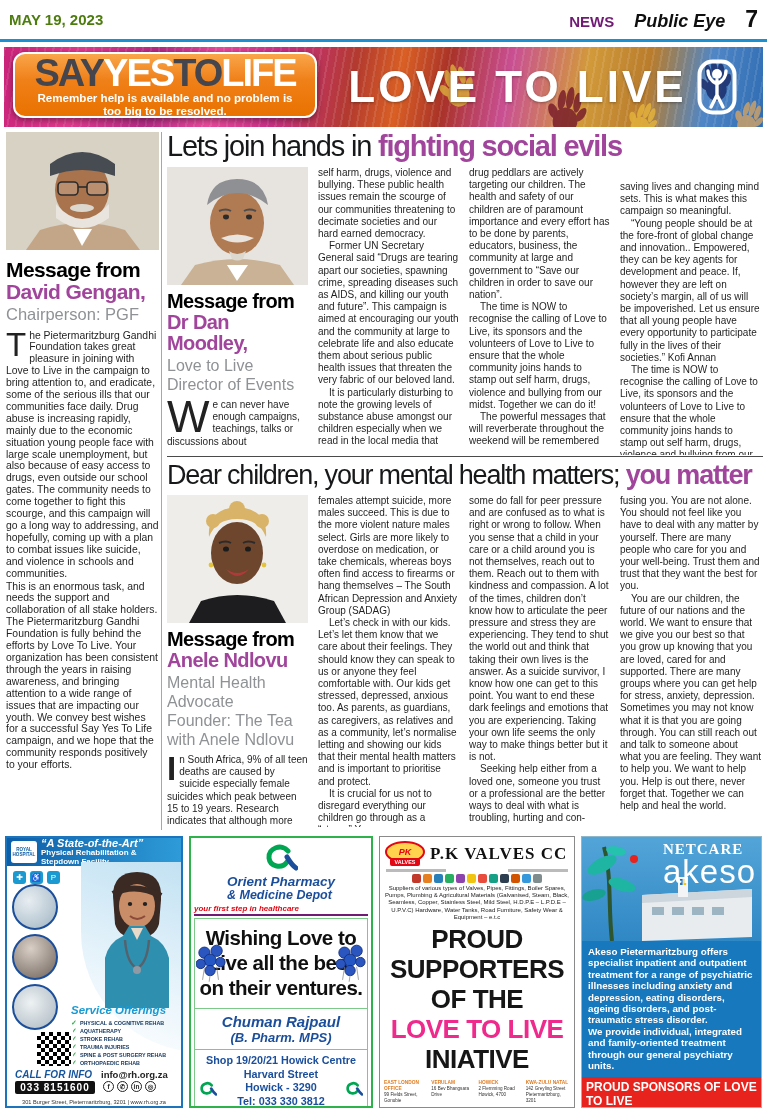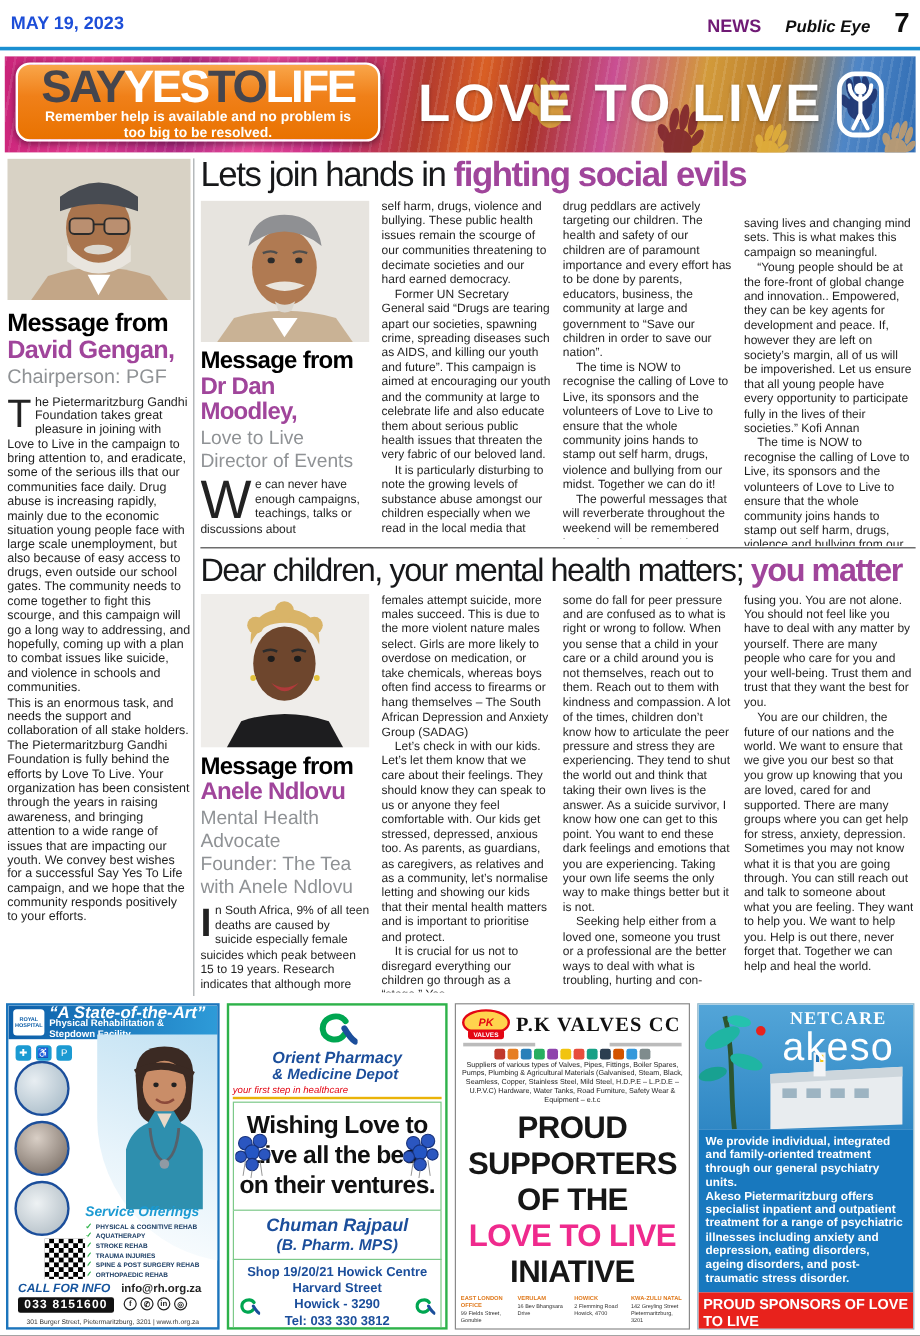--- a/index.html
+++ b/index.html
@@ -2,24 +2,24 @@
 <html><head>
 <meta charset="utf-8">
 <style>
   html,body{margin:0;padding:0;background:#666;}
   #page{position:relative;width:767px;height:1113px;margin:0 auto;background:#fff;
         font-family:"Liberation Sans",sans-serif;overflow:hidden;color:#1f1f1f;}
 
   
   .masthead{position:absolute;top:0;left:0;right:0;height:42px;border-bottom:3px solid #1a8fd1;
             display:flex;align-items:center;justify-content:space-between;padding:0 9px;box-sizing:border-box;}
-  .mh-date{font-weight:bold;font-size:15px;color:#1d4ed8;}
+  .mh-date{font-weight:bold;font-size:15px;color:#4d7c0f;}
   .mh-right{display:flex;align-items:baseline;gap:20px;}
   .mh-section{font-weight:bold;font-size:15px;color:#701a75;}
-  .mh-paper{font-weight:bold;font-style:italic;font-size:14px;color:#0f0f0f;}
+  .mh-paper{font-weight:bold;font-style:italic;font-size:18px;color:#0f0f0f;}
   .mh-page{font-weight:bold;font-size:23px;color:#0f0f0f;}
 
   
   .banner{position:absolute;top:47px;left:4px;right:4px;height:80px;overflow:hidden;
     background:linear-gradient(100deg,#c92379 0%,#e13a8e 10%,#b32a84 20%,#e84a9b 28%,#c92f86 36%,
                #b33a2e 46%,#d95f24 52%,#a93228 58%,#c94f93 66%,#d29a3a 76%,#b97c2c 84%,#4f86c6 92%,#2f6cb3 100%);}
   .banner:after{content:"";position:absolute;inset:0;
     background:repeating-linear-gradient(100deg,rgba(255,255,255,.10) 0 2px,rgba(0,0,0,0) 2px 8px);}
   .hand{position:absolute;opacity:.85;z-index:1;}
   .syl-box{position:absolute;left:9px;top:5px;width:304px;height:66px;z-index:2;border:2px solid #fff;
@@ -79,21 +79,21 @@
   
   .ads{position:absolute;left:5px;top:836px;width:757px;height:272px;display:flex;gap:6px;}
   .ad{box-sizing:border-box;position:relative;background:#fff;overflow:hidden;flex:none;}
 
   
   .ad-royal{width:178px;border:2px solid #1c75bc;}
   .rh-head{height:28px;background:linear-gradient(90deg,#0d5ea8,#2e9bd8);display:flex;align-items:center;
     gap:4px;padding:2px 4px;box-sizing:border-box;}
   .rh-logo{width:26px;height:22px;background:#fff;border-radius:3px;color:#0d5ea8;font-weight:800;
     font-size:4.6px;display:flex;align-items:center;justify-content:center;text-align:center;line-height:5px;flex:none;}
-  .rh-q{color:#fff;font-style:italic;font-weight:bold;font-size:14px;line-height:10px;}
+  .rh-q{color:#fff;font-style:italic;font-weight:bold;font-size:11px;line-height:10px;}
   .rh-sub{color:#fff;font-weight:bold;font-size:8px;line-height:9px;}
   .rh-icons{position:absolute;left:6px;top:33px;display:flex;gap:4px;z-index:3;}
   .rh-ic{width:13px;height:13px;border-radius:3px;background:#1b9ad2;color:#fff;font-size:8px;
     display:flex;align-items:center;justify-content:center;}
   .rh-swoosh{position:absolute;right:-30px;top:24px;width:130px;height:190px;background:
     linear-gradient(200deg,#bfe0f2,#e8f4fb 60%,#fff);border-radius:0 0 0 120px;}
   .rh-nurse{position:absolute;right:0;top:30px;z-index:2;}
   .rh-circ{position:absolute;left:5px;width:42px;height:42px;border-radius:50%;border:2px solid #1b4e9b;z-index:2;}
   .rh-c1{top:46px;background:radial-gradient(circle at 35% 35%,#e8eef2,#9fb4c2);}
   .rh-c2{top:96px;background:radial-gradient(circle at 40% 30%,#d9cfc6,#6e6259);}
@@ -113,21 +113,21 @@
   .rh-s{width:11px;height:11px;border-radius:50%;border:1.4px solid #222;color:#222;font-size:6.5px;
     font-weight:800;display:flex;align-items:center;justify-content:center;box-sizing:border-box;}
   .rh-foot{position:absolute;left:0;right:0;bottom:1px;text-align:center;font-size:5.6px;color:#333;z-index:3;}
 
   
   .ad-orient{width:184px;border:2px solid #2eb24a;padding:3px;}
   .or-head{display:flex;align-items:center;gap:4px;flex-direction:column;}
   .or-name{color:#1b4e9b;font-weight:800;font-style:italic;}
   .or-n1{font-size:13.5px;line-height:14px;}
   .or-n2{font-size:12.5px;line-height:13px;}
-  .or-tag{color:#e30613;font-weight:normal;font-style:italic;font-size:8px;border-bottom:2px solid #eab308;
+  .or-tag{color:#e30613;font-weight:bold;font-style:italic;font-size:8px;border-bottom:2px solid #701a75;
     padding-bottom:1px;margin:2px 0 2px;}
   .or-msgbox{border:1.5px solid #7cc989;position:relative;text-align:center;padding:6px 2px 8px;}
   .or-msg{font-size:20.5px;font-weight:800;line-height:25px;color:#101010;letter-spacing:-.5px;}
   .or-balloons-l{position:absolute;left:1px;bottom:26px;}
   .or-balloons-r{position:absolute;right:1px;bottom:26px;}
   .or-person{border:1.5px solid #7cc989;border-top:none;text-align:center;color:#1b4e9b;font-weight:800;
     font-style:italic;padding:4px 0;}
   .or-pn{font-size:15px;line-height:17px;}
   .or-pq{font-size:13px;line-height:15px;}
   .or-addr{border:1.5px solid #7cc989;border-top:none;text-align:center;color:#1b4e9b;font-weight:800;
@@ -147,21 +147,21 @@
   .pk-big{font-weight:800;font-size:26px;line-height:30px;text-align:center;color:#161616;letter-spacing:-.5px;}
   .pk-accent{color:#ef2a8d;}
   .pk-offices{display:flex;gap:3px;margin-top:6px;}
   .pk-off{flex:1;}
   .pk-ot{color:#e07b1f;font-weight:800;font-size:4.8px;line-height:6px;}
   .pk-ol{font-size:4.6px;line-height:5.8px;color:#333;}
 
   
   .ad-akeso{width:181px;border:1px solid #8fb6c9;display:flex;flex-direction:column;}
   .ak-photo{height:104px;position:relative;background:linear-gradient(180deg,#53a5d8,#2f87c4);flex:none;}
-  .ak-brand{position:absolute;right:16px;top:4px;text-align:center;color:#fff;z-index:2;}
+  .ak-brand{position:absolute;right:5px;top:4px;text-align:left;color:#fff;z-index:2;}
   .ak-netcare{font-family:"Liberation Serif",serif;font-weight:bold;font-size:15px;letter-spacing:1px;line-height:16px;}
   .ak-akeso{font-size:33px;font-weight:400;letter-spacing:1px;line-height:30px;}
   .ak-body{background:#1878be;color:#fff;font-weight:bold;font-size:9.8px;line-height:11.4px;
     padding:5px 6px 6px;flex:none;}
   .ak-body p{margin:0;}
   .ak-bar{background:#e8221c;color:#fff;font-weight:800;font-size:12px;padding:3px 4px;flex:none;}
 </style>
 </head>
 <body>
 
@@ -531,21 +531,21 @@
           <ellipse cx="12" cy="58" rx="12" ry="5.5" fill="#18a191" transform="rotate(-14 12 58)"></ellipse>
           <ellipse cx="34" cy="14" rx="10" ry="4.6" fill="#25c2ae" transform="rotate(10 34 14)"></ellipse>
           <circle cx="52" cy="22" r="4" fill="#e8221c"></circle>
         </svg>
         <div class="ak-brand">
           <div class="ak-netcare">NETCARE</div>
           <div class="ak-akeso">akeso</div>
         </div>
       </div>
       <div class="ak-body">
+        <p>Akeso Pietermaritzburg offers specialist inpatient and outpatient treatment for a range of psychiatric illnesses including anxiety and depression, eating disorders, ageing disorders, and post-traumatic stress disorder.</p>
         <p>We provide individual, integrated and family-oriented treatment through our general psychiatry units.</p>
-        <p>Akeso Pietermaritzburg offers specialist inpatient and outpatient treatment for a range of psychiatric illnesses including anxiety and depression, eating disorders, ageing disorders, and post-traumatic stress disorder.</p>
       </div>
       <div class="ak-bar">PROUD SPONSORS OF LOVE TO LIVE</div>
 
     </div>
 
   </div>
 </div>
 
 </body></html>

